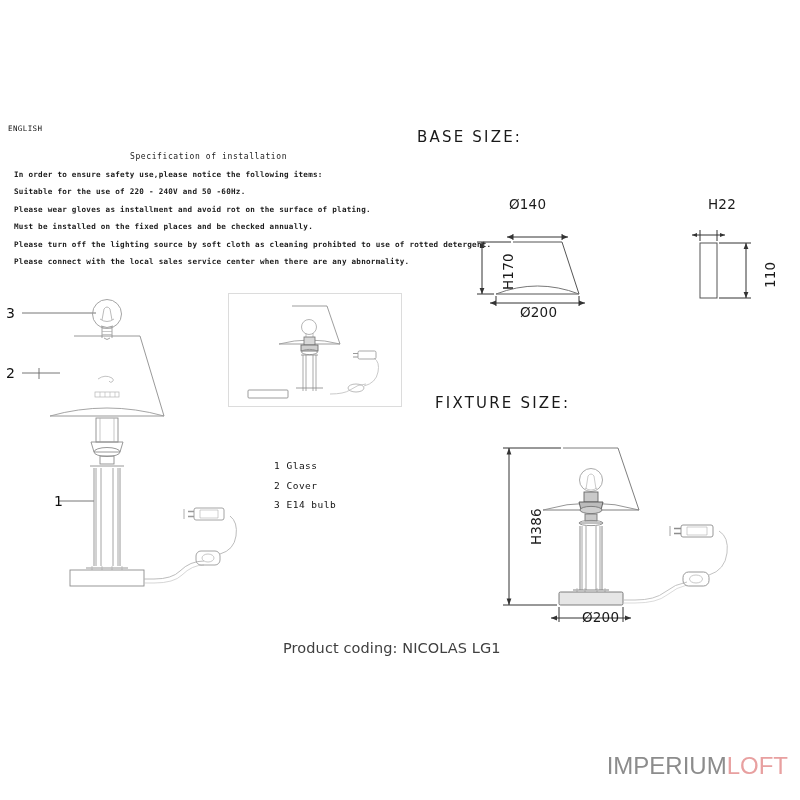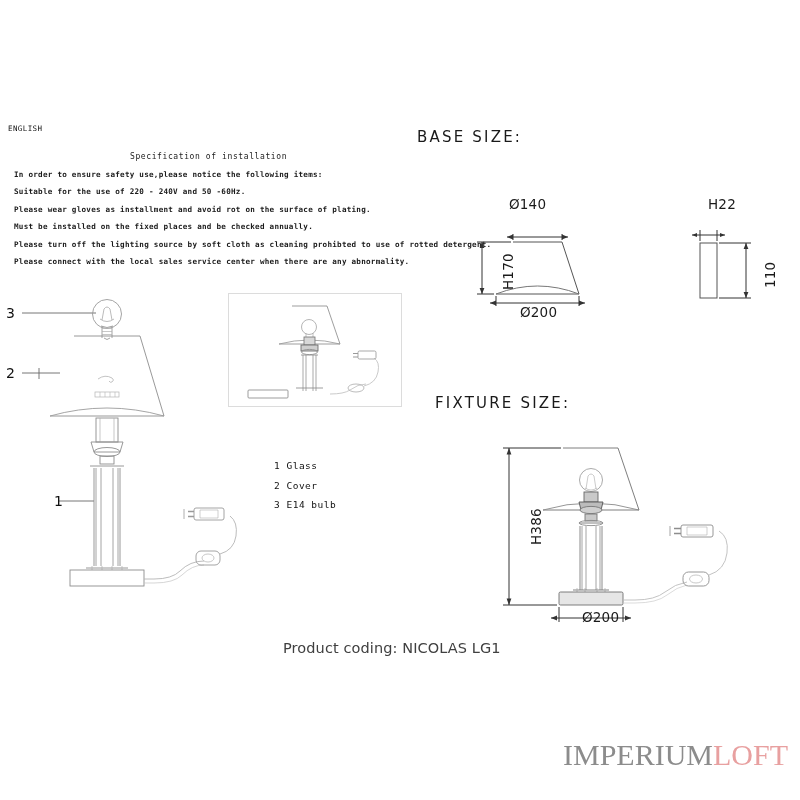--- a/index.html
+++ b/index.html
@@ -46,23 +46,23 @@
   .legend-row{font-size:9.5px;letter-spacing:.5px;margin-bottom:8.5px;color:#111;}
 
   
   #product-coding{
     left:283px;top:640px;
     font-family:"DejaVu Sans", sans-serif;
     font-size:14.5px;color:#404040;letter-spacing:.1px;
   }
 
   
-  #logo{right:12px;bottom:28px;
-    font-family:Liberation Serif, serif;
-    font-size:30px;letter-spacing:0px;font-weight:400;
+  #logo{right:12px;bottom:20px;
+    font-family:Liberation Sans, sans-serif;
+    font-size:24px;letter-spacing:0px;font-weight:400;
     white-space:nowrap;}
   #logo .imperium{color:#8c8c8c;}
   #logo .loft{color:#e8a0a0;}
 
   
   #assembly-box{left:228px;top:293px;width:172px;height:112px;
     border:1px solid #dcdcdc;background:#fff;}
 
   svg{display:block;overflow:visible;}
 </style>

